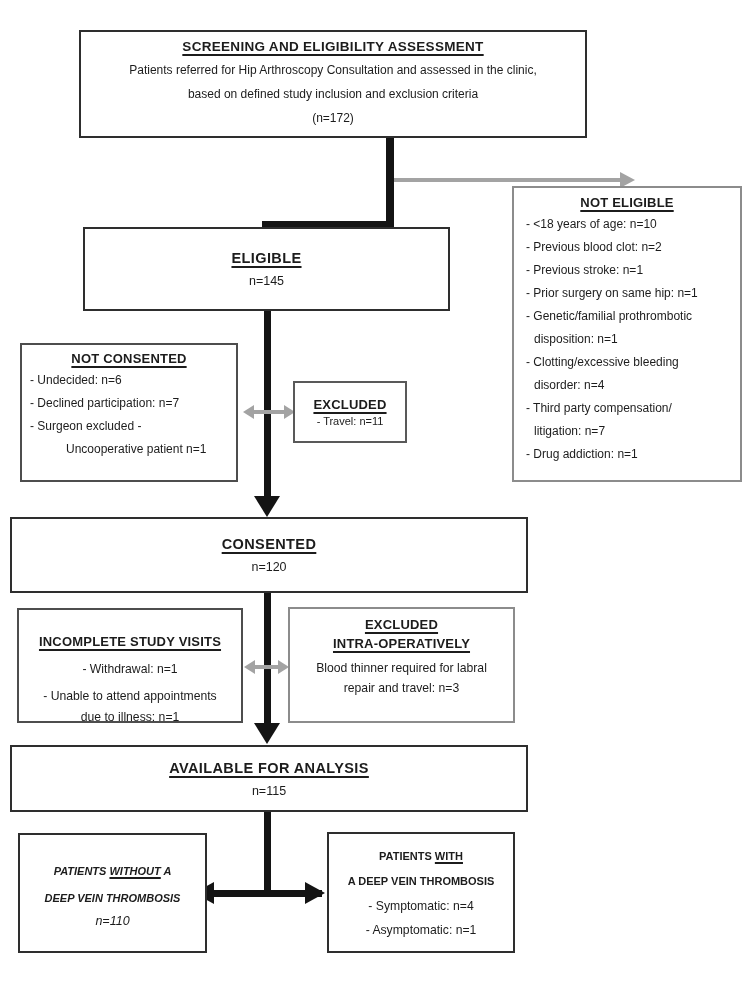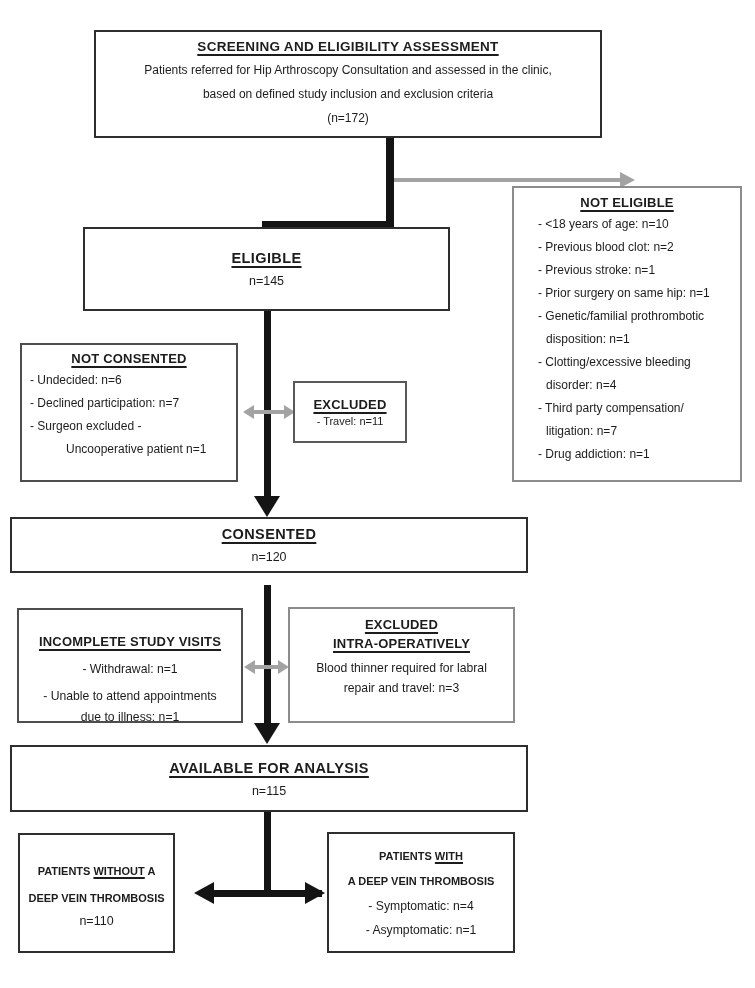--- a/index.html
+++ b/index.html
@@ -28,41 +28,41 @@
   .black{background:#141414;}
   .gray{background:#a3a3a3;}
   .tri{position:absolute;width:0;height:0;}
   .tri-down-blk{border-left:13px solid transparent;border-right:13px solid transparent;border-top:21px solid #141414;}
   .tri-left-blk{border-top:11px solid transparent;border-bottom:11px solid transparent;border-right:20px solid #141414;}
   .tri-right-blk{border-top:11px solid transparent;border-bottom:11px solid transparent;border-left:20px solid #141414;}
   .tri-right-gry{border-top:8px solid transparent;border-bottom:8px solid transparent;border-left:15px solid #a3a3a3;}
   .tri-left-gry-s{border-top:7px solid transparent;border-bottom:7px solid transparent;border-right:11px solid #a3a3a3;}
   .tri-right-gry-s{border-top:7px solid transparent;border-bottom:7px solid transparent;border-left:11px solid #a3a3a3;}
   
-  #screening{left:94px;top:30px;width:508px;height:108px;gap:2px;}
+  #screening{left:79px;top:30px;width:508px;height:108px;gap:2px;}
   #screening .hd{font-size:13.5px;letter-spacing:.3px;margin-bottom:3px;}
-  #not-eligible{left:512px;top:186px;width:230px;height:296px;padding:7px 24px;}
+  #not-eligible{left:512px;top:186px;width:230px;height:296px;padding:7px 12px;}
   #not-eligible .hd-md{margin-bottom:3px;}
   #eligible{left:83px;top:227px;width:367px;height:84px;}
   #not-consented{left:20px;top:343px;width:218px;height:139px;padding:6px 8px;}
   #not-consented .hd-md{margin-bottom:3px;}
   #not-consented .cont2{padding-left:36px;}
   #excluded-travel{left:293px;top:381px;width:114px;height:62px;}
   #excluded-travel .nval{margin-top:3px;font-size:11px;}
-  #consented{left:10px;top:517px;width:518px;height:56px;}
+  #consented{left:10px;top:517px;width:518px;height:76px;}
   #incomplete{left:17px;top:608px;width:226px;height:115px;padding-top:24px;}
   #incomplete .il{font-size:12.2px;line-height:21px;}
   #incomplete .il1{margin-top:10px;}
   #incomplete .il2{margin-top:6px;}
   #excluded-intraop{left:288px;top:607px;width:227px;height:116px;padding-top:8px;}
   #excluded-intraop .hd2{margin-top:4px;}
   #excluded-intraop .il{font-size:12.2px;line-height:20px;}
   #excluded-intraop .il1{margin-top:7px;}
   #available{left:10px;top:745px;width:518px;height:67px;}
-  #without-dvt{left:18px;top:833px;width:157px;height:120px;}
+  #without-dvt{left:18px;top:833px;width:189px;height:120px;font-style:italic;}
   #without-dvt .nval{font-size:12.5px;font-weight:400;margin-top:2px;}
   #with-dvt{left:327px;top:832px;width:188px;height:121px;}
   #with-dvt .bold-line{line-height:25px;}
   #with-dvt .il{font-size:12.2px;line-height:24px;}
 </style>
 </head>
 <body>
 
 <div class="canvas">
 

